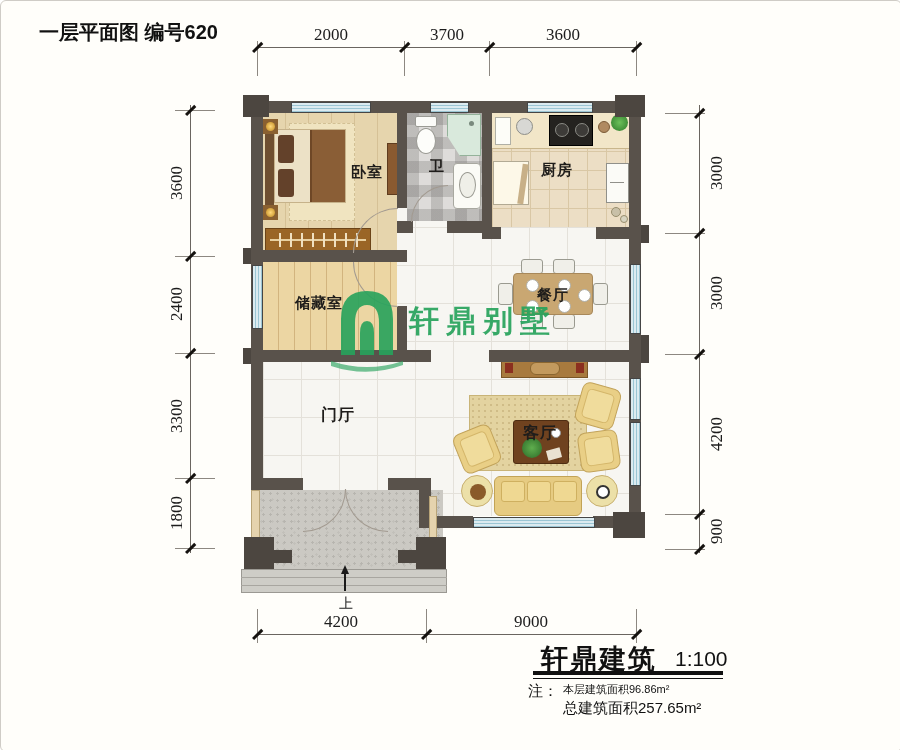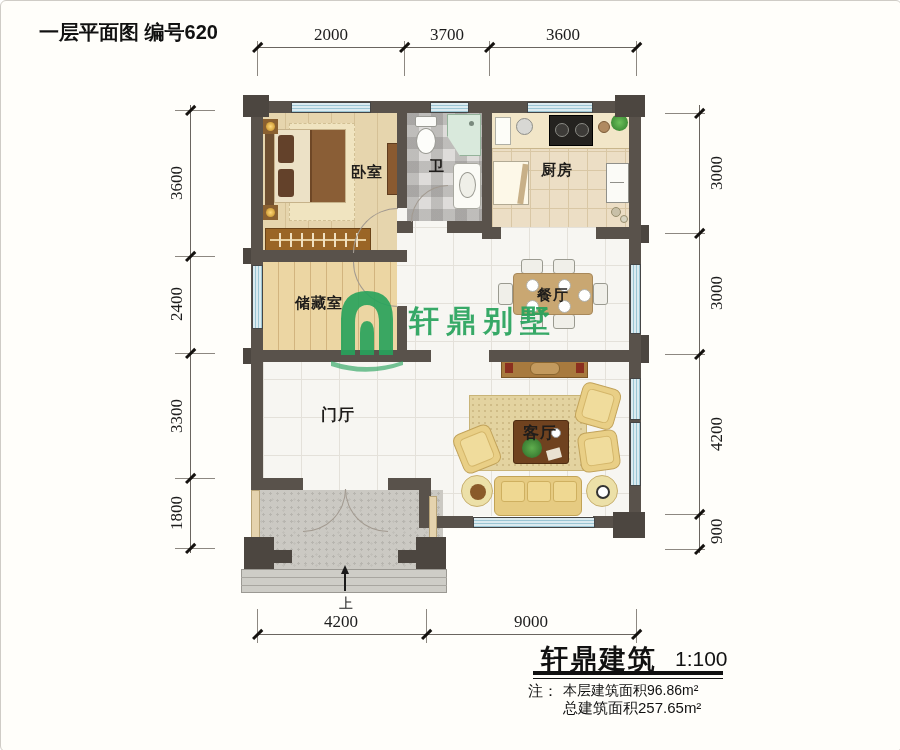--- a/index.html
+++ b/index.html
@@ -285,16 +285,16 @@
   <div class="tick" style="left:419px;top:632px;"></div>
   <div class="tick" style="left:629px;top:632px;"></div>
   <div class="dt" style="left:300px;top:611px;width:80px;">4200</div>
   <div class="dt" style="left:490px;top:611px;width:80px;">9000</div>
 
   <div class="ft" style="left:540px;top:640px;font-size:27px;font-weight:700;letter-spacing:2px;">轩鼎建筑</div>
   <div class="ft" style="left:674px;top:646px;font-size:21px;">1:100</div>
   <div class="f" style="left:532px;top:670px;width:190px;height:4px;background:#111;"></div>
   <div class="f" style="left:532px;top:677px;width:190px;height:1px;background:#111;"></div>
   <div class="ft" style="left:527px;top:681px;font-size:15px;">注：</div>
-  <div class="ft" style="left:562px;top:681px;font-size:14px;">本层建筑面积96.86m²</div>
+  <div class="ft" style="left:562px;top:681px;font-size:11px;">本层建筑面积96.86m²</div>
   <div class="ft" style="left:562px;top:698px;font-size:15px;">总建筑面积257.65m²</div>
 
 </div>
 
 </body></html>

